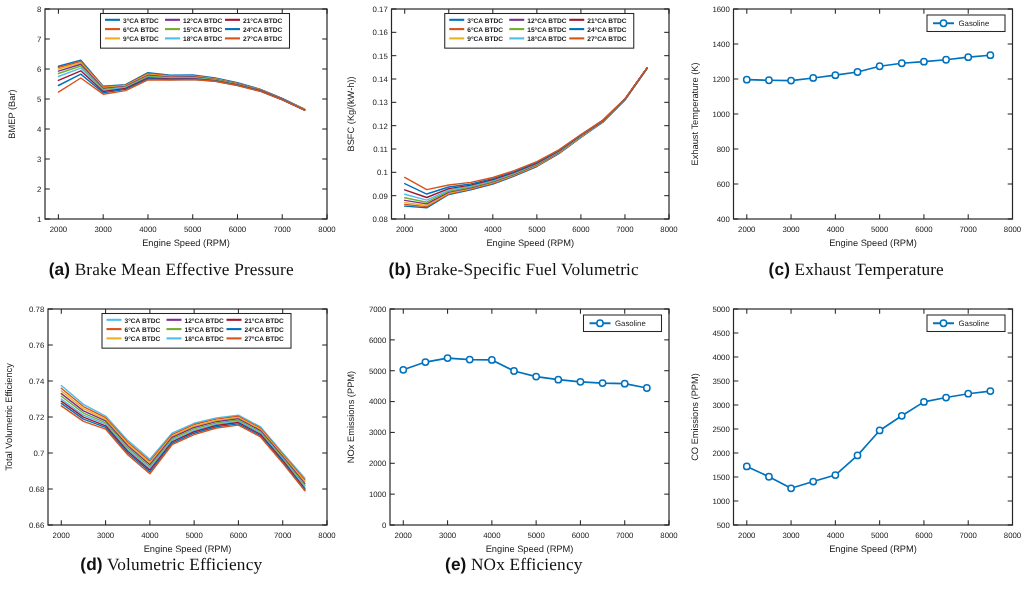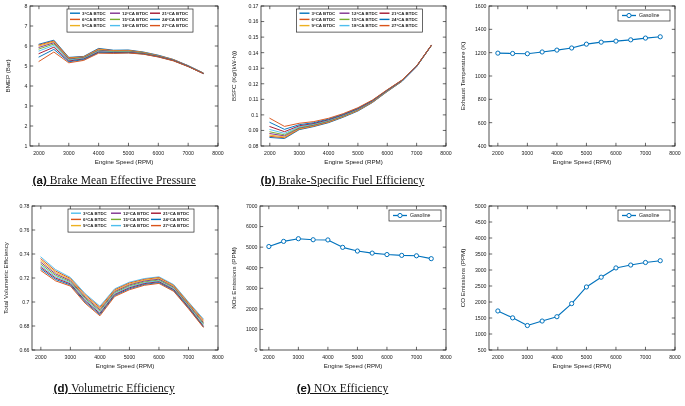--- a/index.html
+++ b/index.html
@@ -11,25 +11,24 @@
   .cell.r2{height:210px;}
   .plotbox{position:relative;width:100%;}
   .svgwrap{display:block;}
   .caption{
     text-align:center;
     font-family:"Liberation Serif",serif;
     font-size:11.5px;
     color:#111;
     letter-spacing:0.1px;
     white-space:nowrap;
-    text-decoration:underline;
   }
   .caption b{font-family:"Liberation Sans",sans-serif;font-weight:bold;font-size:11.5px;}
   .cap-a{position:absolute;left:0;top:174px;width:228.33px;}
-  .cap-d{position:absolute;left:0;top:186px;width:228.33px;}
+  .cap-d{position:absolute;left:0;top:175px;width:228.33px;}
   svg{display:block;}
   text{font-family:"Liberation Sans",sans-serif;fill:#1a1a1a;}
 </style>
 </head>
 <body>
 
 <div class="figure">
 
   <div class="row">
     <div class="cell r1">
@@ -215,21 +214,21 @@
             <line x1="151.5" y1="13.2" x2="161.5" y2="13.2" stroke="#A2142F" stroke-width="1.4"></line>
             <text x="163.5" y="15" font-size="4.4" font-weight="bold">21°CA BTDC</text>
             <line x1="151.5" y1="19.4" x2="161.5" y2="19.4" stroke="#0072BD" stroke-width="1.4"></line>
             <text x="163.5" y="21.2" font-size="4.4" font-weight="bold">24°CA BTDC</text>
             <line x1="151.5" y1="25.6" x2="161.5" y2="25.6" stroke="#D95319" stroke-width="1.4"></line>
             <text x="163.5" y="27.400000000000002" font-size="4.4" font-weight="bold">27°CA BTDC</text>
           </svg>
       </div>
       <div class="caption cap-a">
         <b>(b)</b>
-        <span>Brake-Specific Fuel Efficiency</span>
+        <span>Brake-Specific Fuel Volumetric</span>
       </div>
     </div>
 
     <div class="cell r1">
       <div class="plotbox">
         <svg class="svgwrap" id="plot-c" width="228" height="172" viewBox="0 0 228 172">
             <rect x="32" y="6" width="186" height="140" fill="#fff" stroke="#262626" stroke-width="0.8"></rect>
             <line x1="40.857142857142854" y1="146" x2="40.857142857142854" y2="142.8" stroke="#262626" stroke-width="0.7"></line>
             <line x1="40.857142857142854" y1="6" x2="40.857142857142854" y2="9.2" stroke="#262626" stroke-width="0.7"></line>
             <text x="40.857142857142854" y="154.5" text-anchor="middle" font-size="5.2">2000</text>
@@ -292,20 +291,24 @@
               <circle cx="158.95238095238096" cy="41.116666666666674" r="2.1" fill="#fff" stroke="#0072BD" stroke-width="1"></circle>
               <circle cx="173.7142857142857" cy="39.83333333333334" r="2.1" fill="#fff" stroke="#0072BD" stroke-width="1"></circle>
               <circle cx="188.47619047619048" cy="38.08333333333333" r="2.1" fill="#fff" stroke="#0072BD" stroke-width="1"></circle>
               <circle cx="203.23809523809524" cy="36.8" r="2.1" fill="#fff" stroke="#0072BD" stroke-width="1"></circle>
             </g>
             <rect x="161" y="10" width="52" height="11" fill="#fff" stroke="#262626" stroke-width="0.7"></rect>
             <line x1="165" y1="15.5" x2="179" y2="15.5" stroke="#0072BD" stroke-width="1.3"></line>
             <circle cx="172" cy="15.5" r="2.1" fill="#fff" stroke="#0072BD" stroke-width="1"></circle>
             <text x="182" y="17.4" font-size="5.2">Gasoline</text>
           </svg>
+      </div>
+      <div class="caption cap-a">
+        <b>(c)</b>
+        <span>Exhaust Temperature</span>
       </div>
     </div>
   </div>
 
   <div class="row">
     <div class="cell r2">
       <div class="plotbox">
         <svg class="svgwrap" id="plot-d" width="228" height="184" viewBox="0 0 228 184">
             <rect x="32" y="10" width="186" height="144" fill="#fff" stroke="#262626" stroke-width="0.8"></rect>
             <line x1="40.857142857142854" y1="154" x2="40.857142857142854" y2="150.8" stroke="#262626" stroke-width="0.7"></line>

